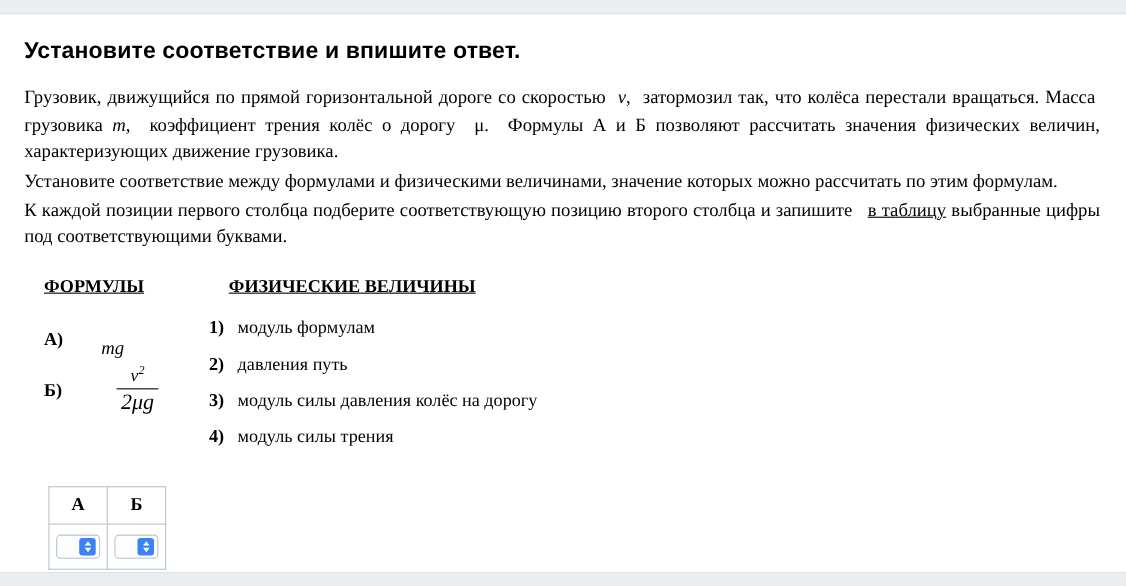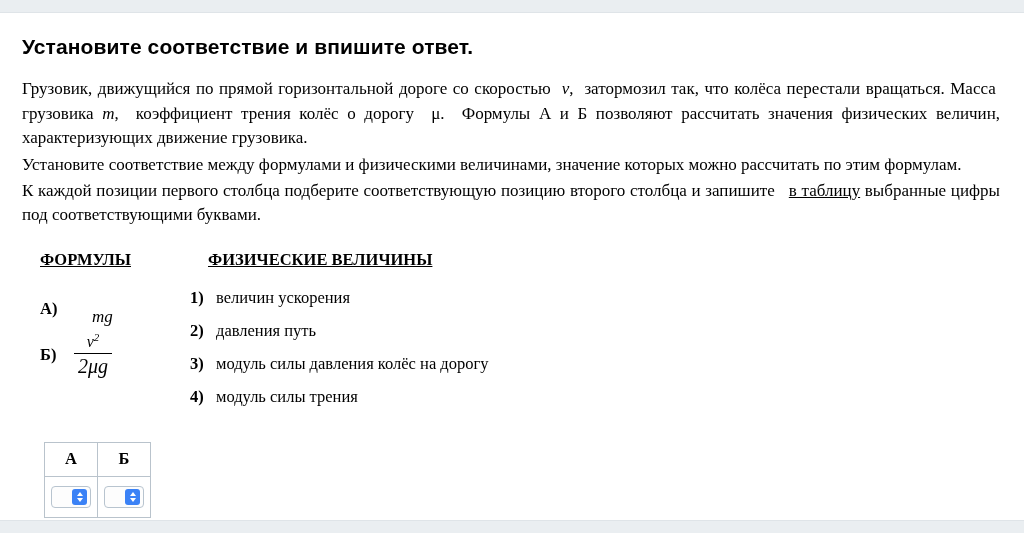--- a/index.html
+++ b/index.html
@@ -89,20 +89,21 @@
   }
   .formula-body {
     font-style: italic;
     font-size: 17px;
   }
   .frac {
     display: inline-block;
     text-align: center;
     vertical-align: middle;
     line-height: 1.15;
+    margin-left: 32px;
   }
   .frac .num {
     display: block;
     padding: 0 4px 1px 4px;
     border-bottom: 1px solid #000;
     font-size: 16px;
   }
   .frac .den {
     display: block;
     padding: 1px 4px 0 4px;
@@ -245,21 +246,21 @@
             <span class="num"><em class="var">v</em><sup class="exp">2</sup></span>
             <span class="den">2μg</span>
           </span>
         </span>
       </div>
     </div>
 
     <div class="phys-col">
       <div class="phys-item">
         <span class="phys-num">1)</span>
-        <span class="phys-label">величин ускорения</span>
+        <span class="phys-label">модуль формулам</span>
       </div>
       <div class="phys-item">
         <span class="phys-num">2)</span>
         <span class="phys-label">давления путь</span>
       </div>
       <div class="phys-item">
         <span class="phys-num">3)</span>
         <span class="phys-label">модуль силы давления колёс на дорогу</span>
       </div>
       <div class="phys-item">

